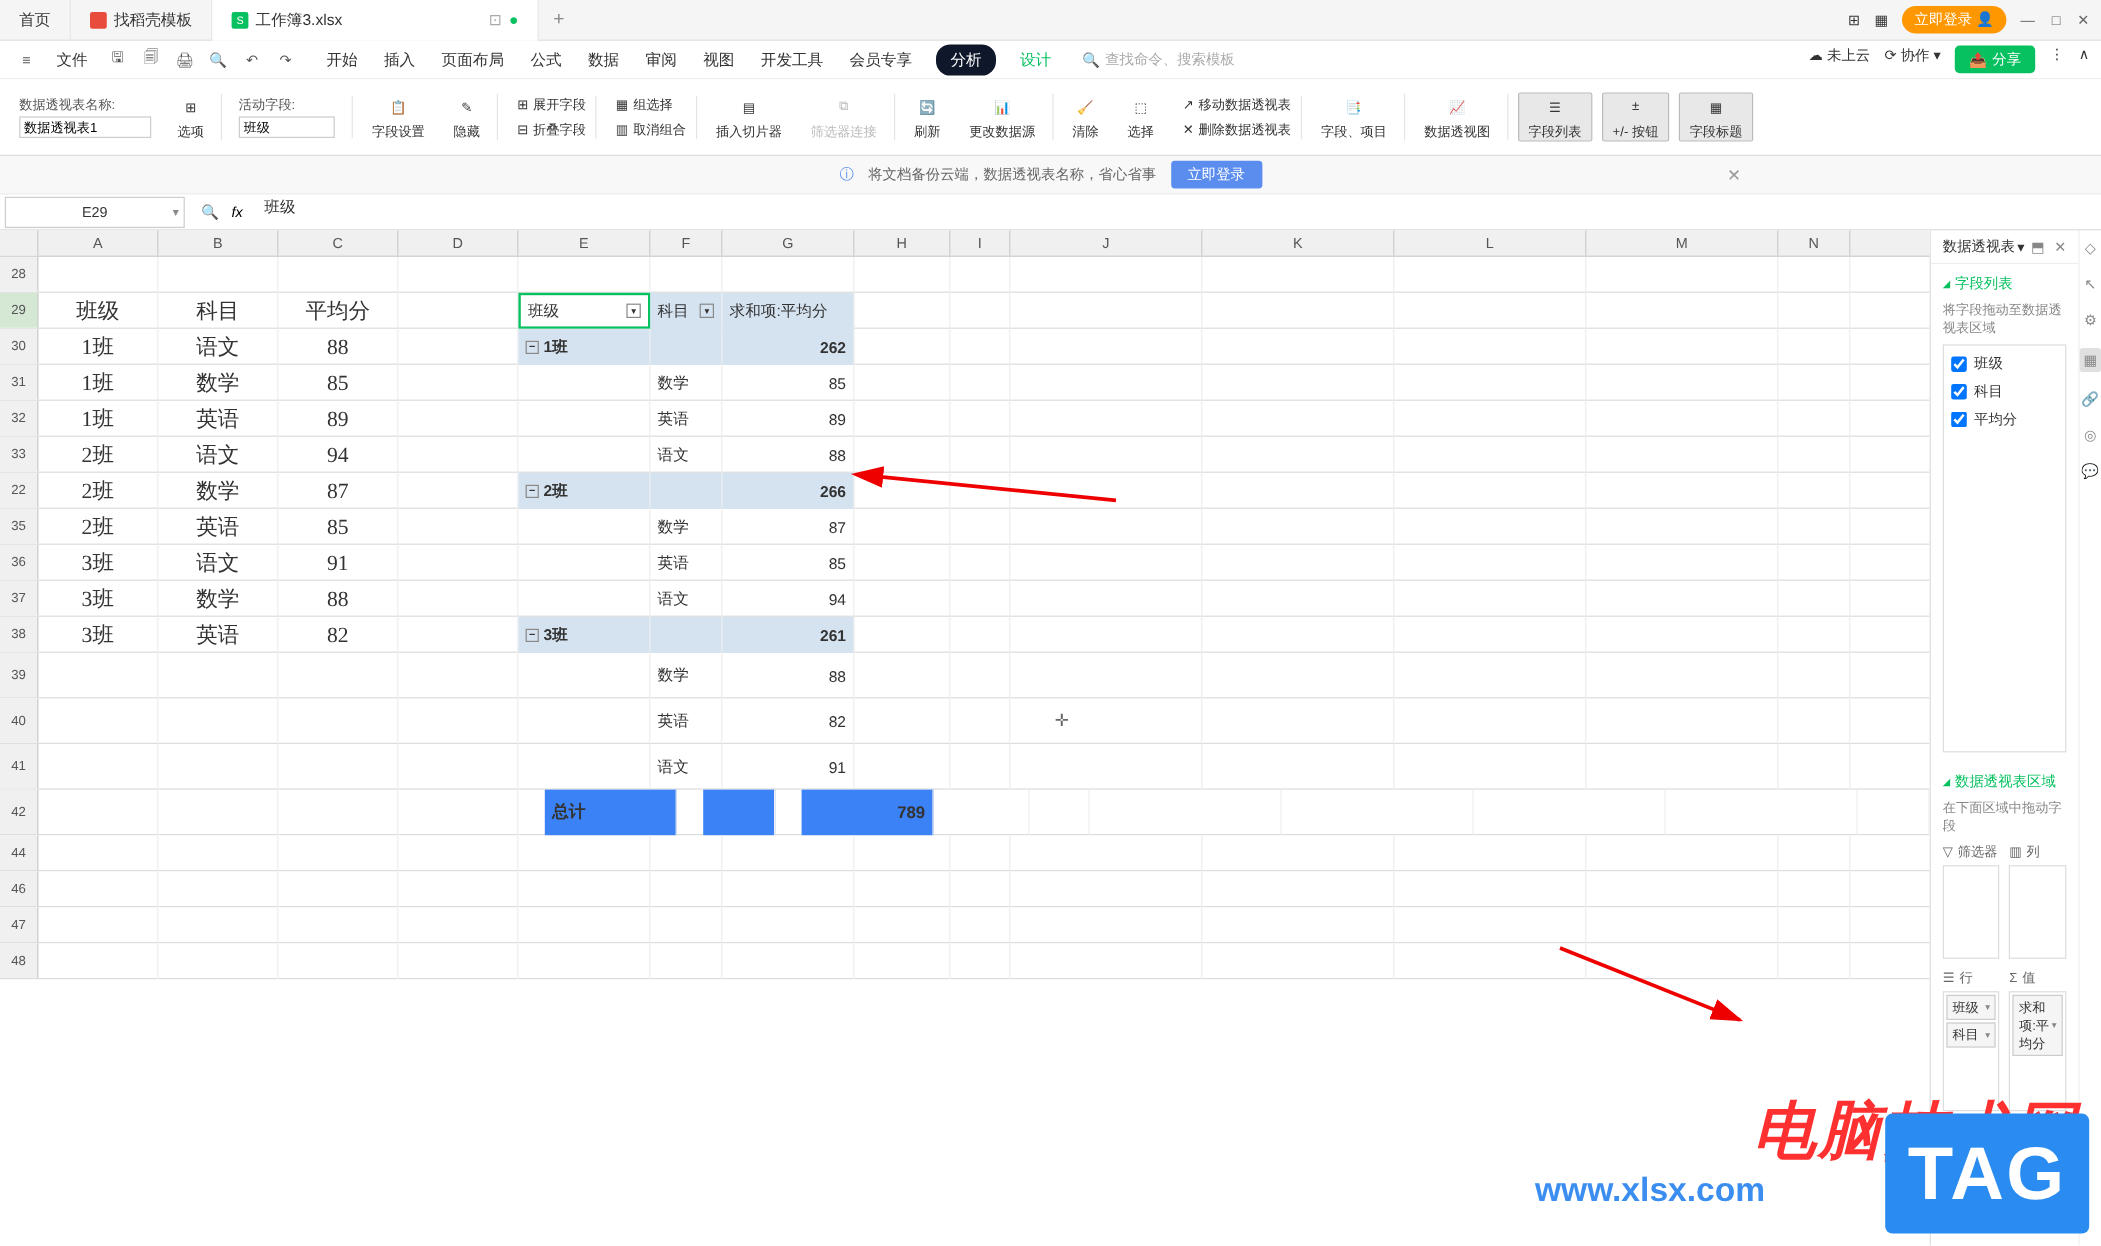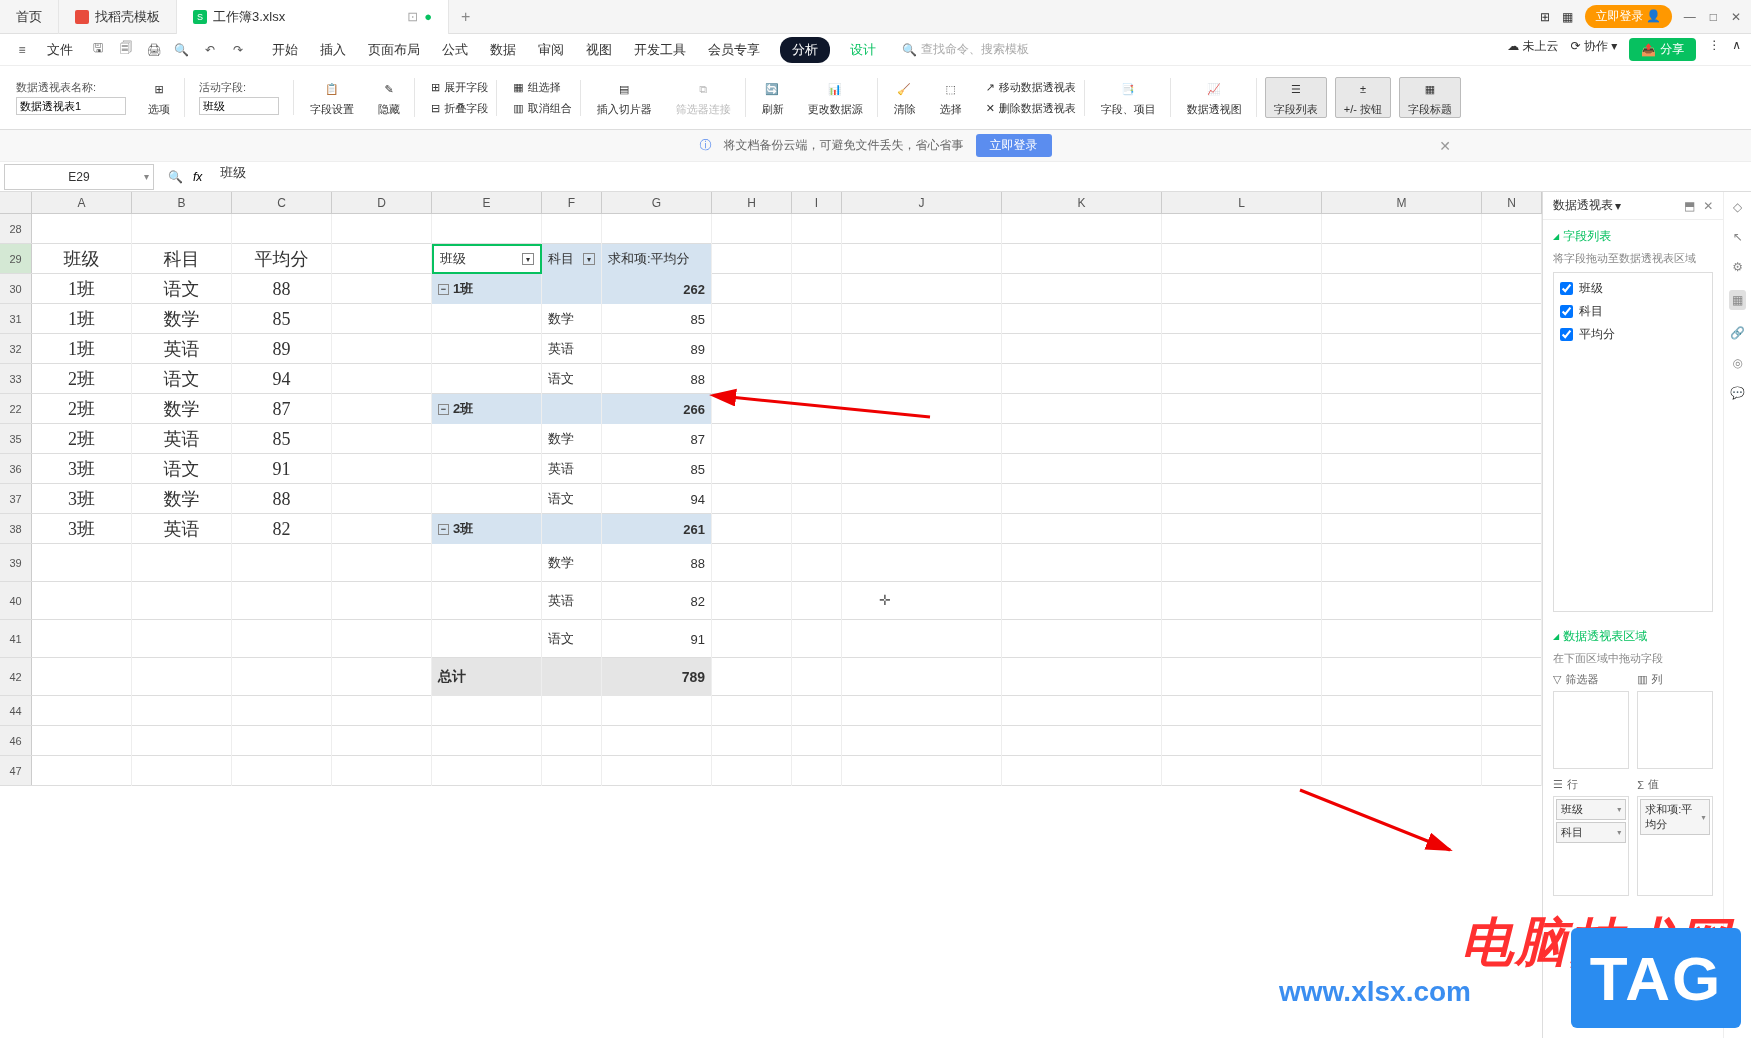--- a/index.html
+++ b/index.html
@@ -57,21 +57,21 @@
 .corner { width: 32px; border-right: 1px solid #ccc; background: #f0f0f0; }
 .col-h { border-right: 1px solid #ccc; text-align: center; line-height: 22px; font-size: 12px; color: #555; }
 .rows-area { flex: 1; overflow: hidden; position: relative; }
 .row { display: flex; border-bottom: 1px solid #ddd; }
 .row-h { width: 32px; background: #f0f0f0; border-right: 1px solid #ccc; text-align: center; font-size: 11px; color: #555; display: flex; align-items: center; justify-content: center; }
 .row-h.active { background: #d4e8d4; }
 .cell { border-right: 1px solid #eee; display: flex; align-items: center; padding: 0 6px; font-size: 14px; overflow: hidden; }
 .cell.big { font-size: 18px; font-family: SimSun, serif; justify-content: center; }
 .cell.header-pv { background: #d5e3f0; font-size: 13px; font-weight: 500; }
 .cell.subtotal { background: #d5e3f0; font-weight: 600; font-size: 13px; }
-.cell.total { background: #e5e5e5; font-weight: 700; }
+.cell.total { background: #3b82f6; font-weight: 700; margin-left: 22px; }
 .cell.selected { border: 2px solid #07c160; background: #fff; }
 .cell.right { justify-content: flex-end; }
 .pv-body-cell { font-size: 13px; }
 .collapse-icon { width: 11px; height: 11px; border: 1px solid #888; display: inline-flex; align-items: center; justify-content: center; font-size: 9px; margin-right: 4px; line-height: 1; }
 .filter-icon { width: 12px; height: 12px; border: 1px solid #888; margin-left: auto; font-size: 8px; display: flex; align-items: center; justify-content: center; }
 
 
 .arrow { position: absolute; pointer-events: none; }
 .arrow svg { overflow: visible; }
 
@@ -264,21 +264,21 @@
     <span>+/- 按钮</span>
   </div>
   <div class="ribbon-group ribbon-active">
     <span class="ribbon-icon">▦</span>
     <span>字段标题</span>
   </div>
 </div>
 
 <div class="info-bar">
   <span style="color:#5b8def;">ⓘ</span>
-  <span>将文档备份云端，可避免文件丢失，省心省事</span>
+  <span>将文档备份云端，数据透视表名称，省心省事</span>
   <span class="info-login-btn">立即登录</span>
   <span class="info-close">✕</span>
 </div>
 
 <div class="formula-bar">
   <div class="name-box">
       <span>E29</span>
     </div>
   <div class="fx-area">
     <span>🔍</span>
@@ -623,20 +623,37 @@
           <div class="cell" style="width: 60px; height: 30px;"></div>
           <div class="cell" style="width: 110px; height: 30px;"></div>
           <div class="cell" style="width: 80px; height: 30px;"></div>
           <div class="cell" style="width: 50px; height: 30px;"></div>
           <div class="cell" style="width: 160px; height: 30px;"></div>
           <div class="cell" style="width: 160px; height: 30px;"></div>
           <div class="cell" style="width: 160px; height: 30px;"></div>
           <div class="cell" style="width: 160px; height: 30px;"></div>
           <div class="cell" style="width: 60px; height: 30px;"></div>
         </div>
+        <div class="row" style="height: 30px;">
+          <div class="row-h">48</div>
+          <div class="cell" style="width: 100px; height: 30px;"></div>
+          <div class="cell" style="width: 100px; height: 30px;"></div>
+          <div class="cell" style="width: 100px; height: 30px;"></div>
+          <div class="cell" style="width: 100px; height: 30px;"></div>
+          <div class="cell" style="width: 110px; height: 30px;"></div>
+          <div class="cell" style="width: 60px; height: 30px;"></div>
+          <div class="cell" style="width: 110px; height: 30px;"></div>
+          <div class="cell" style="width: 80px; height: 30px;"></div>
+          <div class="cell" style="width: 50px; height: 30px;"></div>
+          <div class="cell" style="width: 160px; height: 30px;"></div>
+          <div class="cell" style="width: 160px; height: 30px;"></div>
+          <div class="cell" style="width: 160px; height: 30px;"></div>
+          <div class="cell" style="width: 160px; height: 30px;"></div>
+          <div class="cell" style="width: 60px; height: 30px;"></div>
+        </div>
       </div>
 
     <div class="arrow" style="left:720px; top:195px;">
       <svg width="220" height="40">
           <defs>
             <marker id="ah1" markerWidth="10" markerHeight="10" refX="2" refY="3" orient="auto">
               <path d="M0,0 L0,6 L9,3 z" fill="#e00"></path>
             </marker>
           </defs>
           <line x1="210" y1="30" x2="10" y2="10" stroke="#e00" stroke-width="3" marker-end="url(#ah1)"></line>

